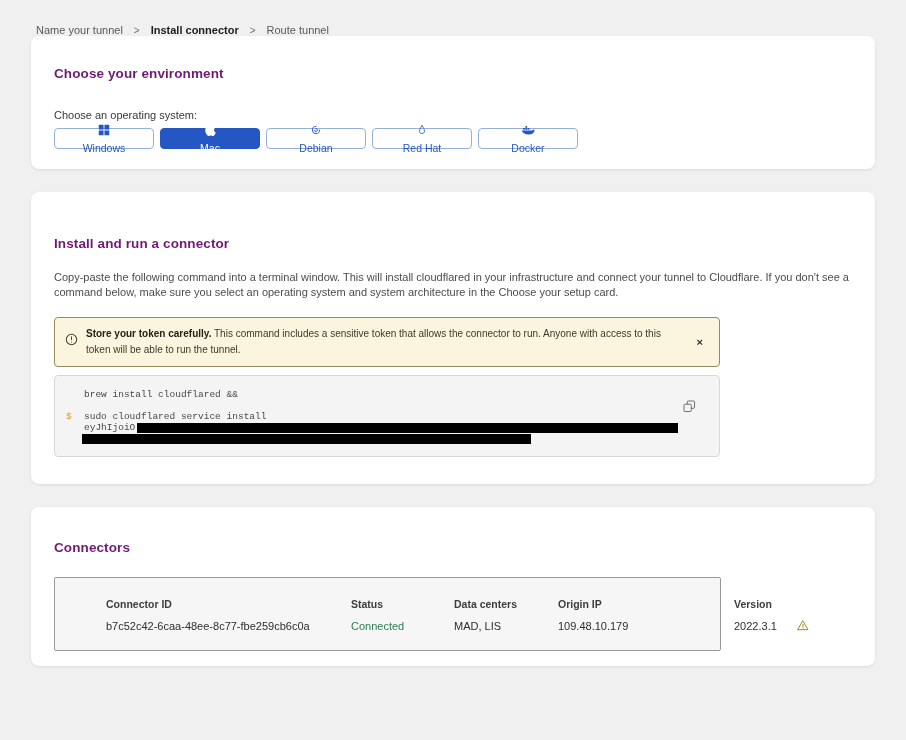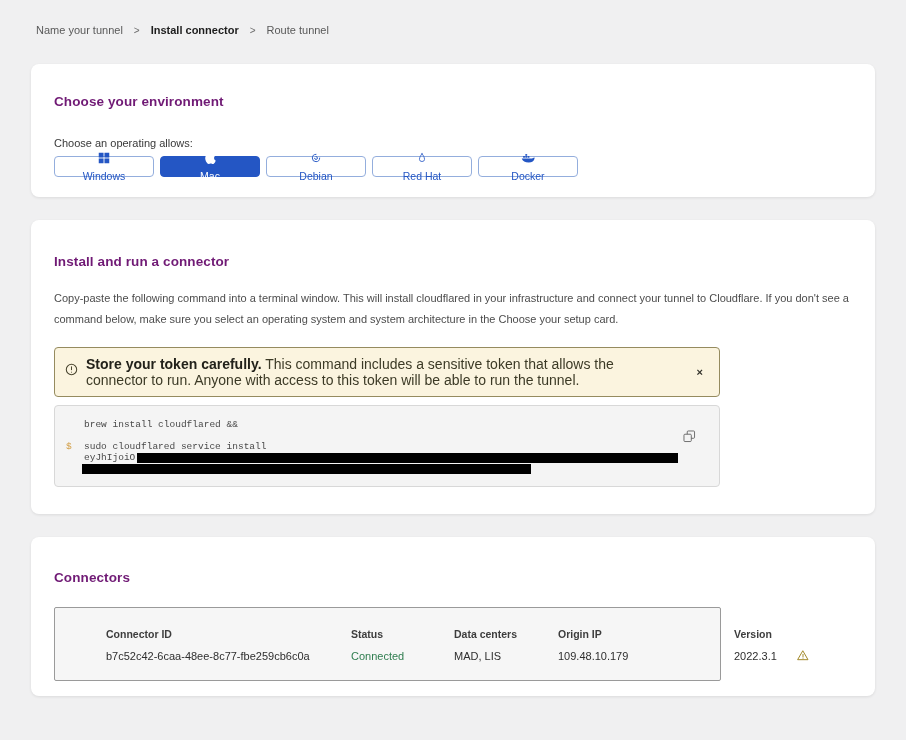--- a/index.html
+++ b/index.html
@@ -6,21 +6,21 @@
   html,body { width:906px; height:740px; }
   body {
     background:#f0f0f1;
     font-family:"Liberation Sans", sans-serif;
     color:#2b2b2b;
     overflow:hidden;
   }
   .page { padding:24px 31px 0 31px; }
 
   
-  .breadcrumb { display:flex; align-items:center; gap:11px; font-size:11px; color:#595959; margin-left:5px; margin-bottom:28px; }
+  .breadcrumb { display:flex; align-items:center; gap:11px; font-size:11px; color:#595959; margin-left:5px; }
   .breadcrumb .crumb { cursor:default; }
   .breadcrumb .crumb.active { font-weight:bold; color:#1d1d1d; }
   .breadcrumb .sep { color:#6e6e6e; font-size:10px; }
 
   
   .card {
     background:#ffffff;
     border-radius:8px;
     box-shadow:0 1px 3px rgba(0,0,0,0.09);
     padding:0 23px;
@@ -40,34 +40,34 @@
     border-radius:4px;
     color:#2456c4;
     font-size:10.5px;
     cursor:pointer;
     flex-direction:column;
   }
   .os-btn svg { display:block; }
   .os-btn.selected { background:#2456c4; border-color:#2456c4; color:#ffffff; }
 
   
-  .card-install { padding-top:34px; padding-bottom:27px; }
-  .install-desc { margin-top:19px; font-size:11px; line-height:21px; color:#4c4c4c; max-width:798px; }
+  .card-install { padding-top:44px; padding-bottom:27px; }
+  .install-desc { margin-top:19px; font-size:11px; line-height:15px; color:#4c4c4c; max-width:798px; }
 
   .warning-banner {
     margin-top:17px;
     width:666px;
     background:#fbf4df;
     border:1px solid #958b5f;
     border-radius:4px;
     padding:8px 10px 8px 10px;
     display:flex; align-items:flex-start; gap:8px;
   }
   .warning-icon-wrap { padding-top:6px; }
-  .warning-text { font-size:14px; line-height:16px; color:#3c3a26; flex:1; padding-right:6px; }
+  .warning-text { font-size:10px; line-height:16px; color:#3c3a26; flex:1; padding-right:6px; }
   .warning-text b { color:#22211a; }
   .warning-close {
     align-self:center;
     font-size:11px; font-weight:bold; color:#33322a;
     background:none; border:none; cursor:pointer;
     padding:2px 6px; line-height:1;
     font-family:"Liberation Sans", sans-serif;
   }
 
   .code-block {
@@ -119,21 +119,21 @@
   <div class="breadcrumb">
     <span class="crumb">Name your tunnel</span>
     <span class="sep">&gt;</span>
     <span class="crumb active">Install connector</span>
     <span class="sep">&gt;</span>
     <span class="crumb">Route tunnel</span>
   </div>
 
   <div class="card card-env">
     <div class="card-title">Choose your environment</div>
-    <div class="os-label">Choose an operating allows:</div>
+    <div class="os-label">Choose an operating system:</div>
     <div class="os-row">
 
       <button class="os-btn">
         <span>
           <svg width="12" height="12" viewBox="0 0 16 16" fill="#2456c4">
             <rect x="1" y="1" width="6.4" height="6.4"></rect>
               <rect x="8.6" y="1" width="6.4" height="6.4"></rect>
             <rect x="1" y="8.6" width="6.4" height="6.4"></rect>
               <rect x="8.6" y="8.6" width="6.4" height="6.4"></rect>
           </svg>

